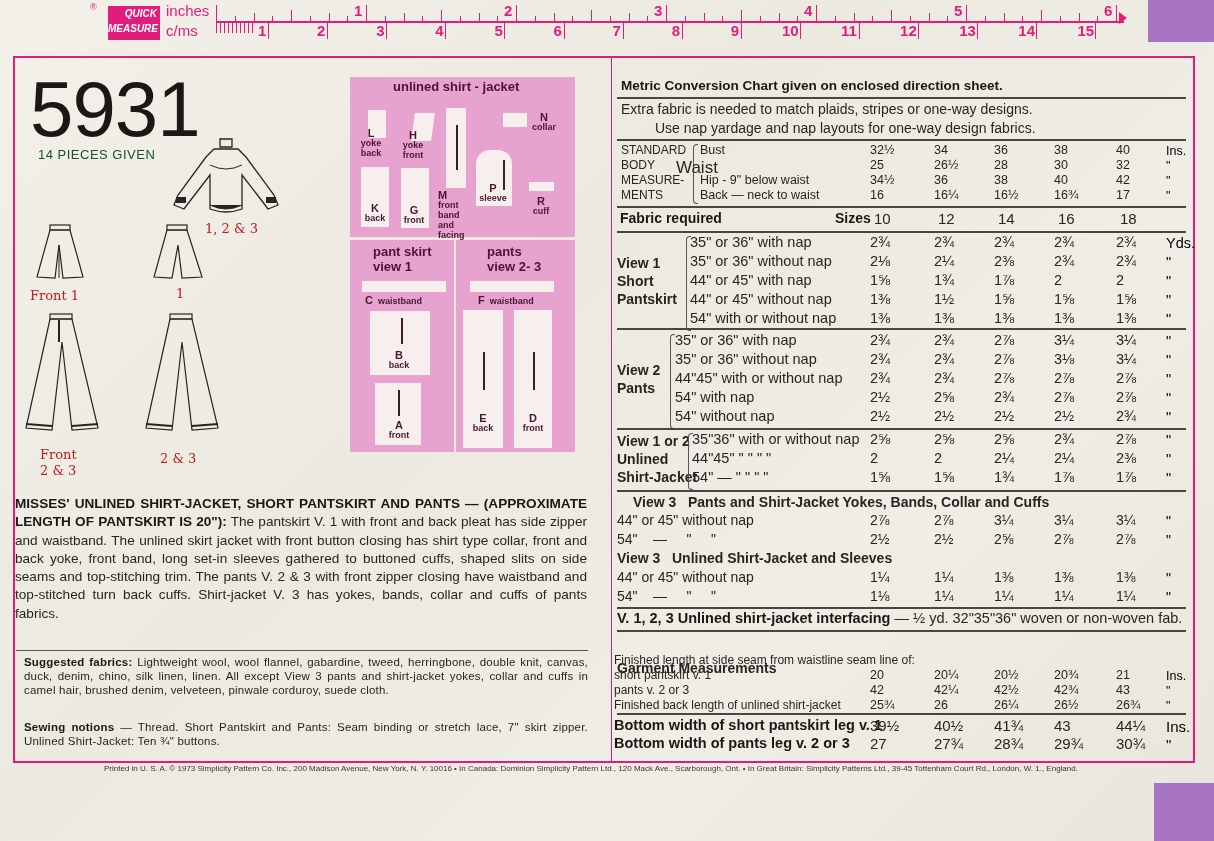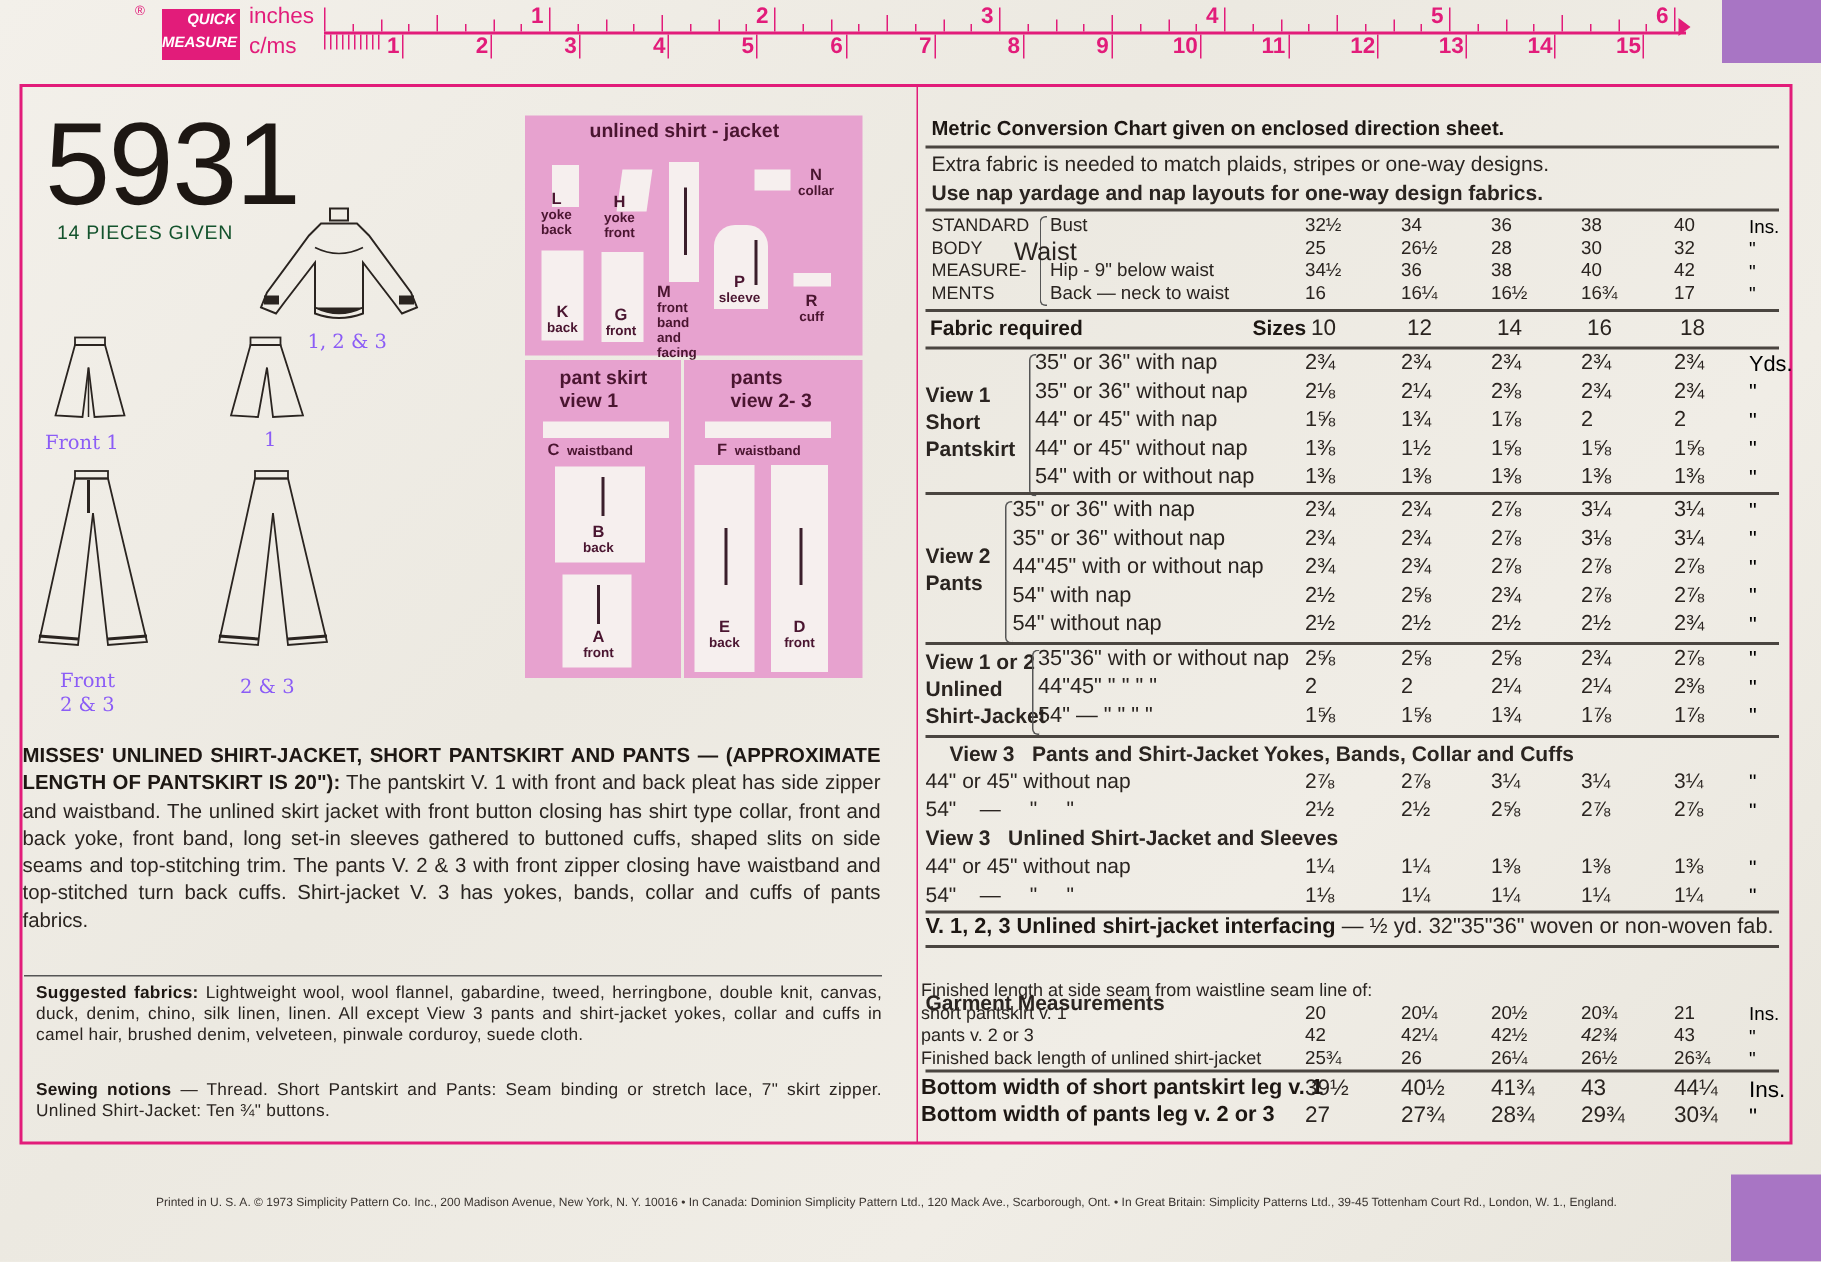--- a/index.html
+++ b/index.html
@@ -14,36 +14,36 @@
   .r-line{position:absolute;left:80px;top:19px;width:940px;height:2px;background:#e21c7a;}
   .tick{position:absolute;width:1px;background:#e21c7a;}
   .tick-num{position:absolute;color:#e21c7a;font-size:15px;font-weight:bold;}
   .arrow-end{position:absolute;left:1019px;top:10px;width:0;height:0;border-left:8px solid #e21c7a;border-top:6px solid transparent;border-bottom:6px solid transparent;}
   
   .frame{position:absolute;left:13px;top:56px;width:1182px;height:707px;border:2px solid #e21c7a;box-sizing:border-box;}
   .divider-v{position:absolute;left:611px;top:57px;width:1px;height:705px;background:#e21c7a;}
   
   .pattern-number{position:absolute;left:30px;top:70px;font-size:78px;letter-spacing:-1px;color:#1d1713;line-height:1;font-family:"Liberation Sans",sans-serif;}
   .pieces{position:absolute;left:38px;top:147px;font-size:13px;letter-spacing:0.5px;color:#14532d;}
-  .sketch-label{position:absolute;font-family:"DejaVu Serif",serif;font-size:13px;color:#8b5cf6;text-align:left;line-height:16px;}
+  .sketch-label{position:absolute;font-family:"DejaVu Serif",serif;font-size:13px;color:#b91c1c;text-align:left;line-height:16px;}
   svg.sketch{position:absolute;}
   
   .pink{position:absolute;background:#e7a2cf;}
   .pink-title{position:absolute;font-size:13px;font-weight:bold;color:#4a1530;}
   .piece{position:absolute;background:#f6efee;}
   .plabel{position:absolute;font-size:9px;font-weight:bold;color:#4a1530;line-height:10px;text-align:center;}
   .pletter{font-size:11px;}
   .grain{position:absolute;background:#3a1e2b;}
   
   .desc{position:absolute;left:15px;top:495px;width:572px;font-size:13.6px;line-height:18.3px;text-align:justify;color:#2a2420;font-family:"Liberation Sans Narrow","Liberation Sans",sans-serif;}
   .desc b{font-weight:bold;color:#1d1713;}
   .hr-left{position:absolute;left:16px;top:650px;width:572px;height:1px;background:#555;}
   .small-text{position:absolute;left:24px;width:564px;font-size:11.5px;line-height:14px;text-align:justify;color:#2a2420;letter-spacing:0.2px;}
   .small-text b{color:#1d1713;}
-  .footer{position:absolute;left:104px;top:797px;font-size:8px;color:#3a3430;white-space:nowrap;}
+  .footer{position:absolute;left:104px;top:764px;font-size:8px;color:#3a3430;white-space:nowrap;}
   
   .rtext{position:absolute;white-space:nowrap;color:#2a2420;}
   .hrule{position:absolute;left:617px;width:569px;height:1.5px;background:#4a4540;}
   .bold{font-weight:bold;color:#1d1713;}
   .cell{position:absolute;white-space:nowrap;font-size:13px;color:#2a2420;}
   .unit{position:absolute;white-space:nowrap;font-size:12px;color:#000000;}
   .brace{position:absolute;border-left:1px solid #555;border-top:1px solid #555;border-bottom:1px solid #555;border-radius:4px 0 0 4px;width:4px;}
 </style>
 </head>
 <body>
@@ -294,21 +294,21 @@
 
 <div class="desc"><b>MISSES' UNLINED SHIRT-JACKET, SHORT PANTSKIRT AND PANTS — (APPROXIMATE LENGTH OF PANTSKIRT IS 20"):</b><span> The pantskirt V. 1 with front and back pleat has side zipper and waistband. The unlined skirt jacket with front button closing has shirt type collar, front and back yoke, front band, long set-in sleeves gathered to buttoned cuffs, shaped slits on side seams and top-stitching trim. The pants V. 2 &amp; 3 with front zipper closing have waistband and top-stitched turn back cuffs. Shirt-jacket V. 3 has yokes, bands, collar and cuffs of pants fabrics.</span></div>
 <div class="hr-left"></div>
 <div class="small-text" style="top:655px;"><b>Suggested fabrics:</b><span> Lightweight wool, wool flannel, gabardine, tweed, herringbone, double knit, canvas, duck, denim, chino, silk linen, linen. All except View 3 pants and shirt-jacket yokes, collar and cuffs in camel hair, brushed denim, velveteen, pinwale corduroy, suede cloth.</span></div>
 <div class="small-text" style="top:720px;"><b>Sewing notions</b><span> — Thread. Short Pantskirt and Pants: Seam binding or stretch lace, 7" skirt zipper. Unlined Shirt-Jacket: Ten ¾" buttons.</span></div>
 <div class="footer">Printed in U. S. A.   © 1973 Simplicity Pattern Co. Inc., 200 Madison Avenue, New York, N. Y. 10016  •  In Canada:  Dominion Simplicity Pattern Ltd., 120 Mack Ave., Scarborough, Ont.  •  In Great Britain:  Simplicity Patterns Ltd., 39-45 Tottenham Court Rd., London, W. 1., England.</div>
 
 <div class="rtext bold" style="left:621px;top:78px;font-size:13.5px;">Metric Conversion Chart given on enclosed direction sheet.</div>
 <div class="hrule" style="top:97px;"></div>
 <div class="rtext" style="left:621px;top:101px;font-size:14px;">Extra fabric is needed to match plaids, stripes or one-way designs.</div>
-<div class="rtext" style="left:621px;top:120px;font-size:14px;font-weight:bold;">Use nap yardage and nap layouts for one-way design fabrics.</div>
+<div class="rtext" style="left:655px;top:120px;font-size:14px;">Use nap yardage and nap layouts for one-way design fabrics.</div>
 <div class="hrule" style="top:139px;"></div>
 
 <div id="body-section">
     <div class="cell" style="left: 621px; top: 143px; font-size: 12px;">STANDARD</div>
     <div class="cell" style="left: 621px; top: 158px; font-size: 12px;">BODY</div>
     <div class="cell" style="left: 621px; top: 173px; font-size: 12px;">MEASURE-</div>
     <div class="cell" style="left: 621px; top: 188px; font-size: 12px;">MENTS</div>
     <div class="brace" style="left: 693px; top: 144px; height: 58px;"></div>
     <div class="cell" style="left: 700px; top: 143px; font-size: 12.5px;">Bust</div>
     <div class="cell" style="left: 870px; top: 143px; font-size: 12.5px;">32½</div>
@@ -503,21 +503,21 @@
     <div class="cell" style="left: 870px; top: 668px; font-size: 12.5px;">20</div>
     <div class="cell" style="left: 934px; top: 668px; font-size: 12.5px;">20¼</div>
     <div class="cell" style="left: 994px; top: 668px; font-size: 12.5px;">20½</div>
     <div class="cell" style="left: 1054px; top: 668px; font-size: 12.5px;">20¾</div>
     <div class="cell" style="left: 1116px; top: 668px; font-size: 12.5px;">21</div>
     <div class="unit" style="left: 1166px; top: 669px; font-size: 12.5px;">Ins.</div>
     <div class="cell" style="left: 614px; top: 683px; font-size: 12px;">pants v. 2 or 3</div>
     <div class="cell" style="left: 870px; top: 683px; font-size: 12.5px;">42</div>
     <div class="cell" style="left: 934px; top: 683px; font-size: 12.5px;">42¼</div>
     <div class="cell" style="left: 994px; top: 683px; font-size: 12.5px;">42½</div>
-    <div class="cell" style="left: 1054px; top: 683px; font-size: 12.5px; font-style: italic;">42¾</div>
+    <div class="cell" style="left: 1054px; top: 683px; font-size: 12.5px;">42¾</div>
     <div class="cell" style="left: 1116px; top: 683px; font-size: 12.5px;">43</div>
     <div class="unit" style="left: 1166px; top: 684px; font-size: 12.5px;">"</div>
     <div class="cell" style="left: 614px; top: 698px; font-size: 12px;">Finished back length of unlined shirt-jacket</div>
     <div class="cell" style="left: 870px; top: 698px; font-size: 12.5px;">25¾</div>
     <div class="cell" style="left: 934px; top: 698px; font-size: 12.5px;">26</div>
     <div class="cell" style="left: 994px; top: 698px; font-size: 12.5px;">26¼</div>
     <div class="cell" style="left: 1054px; top: 698px; font-size: 12.5px;">26½</div>
     <div class="cell" style="left: 1116px; top: 698px; font-size: 12.5px;">26¾</div>
     <div class="unit" style="left: 1166px; top: 699px; font-size: 12.5px;">"</div>
   </div>

